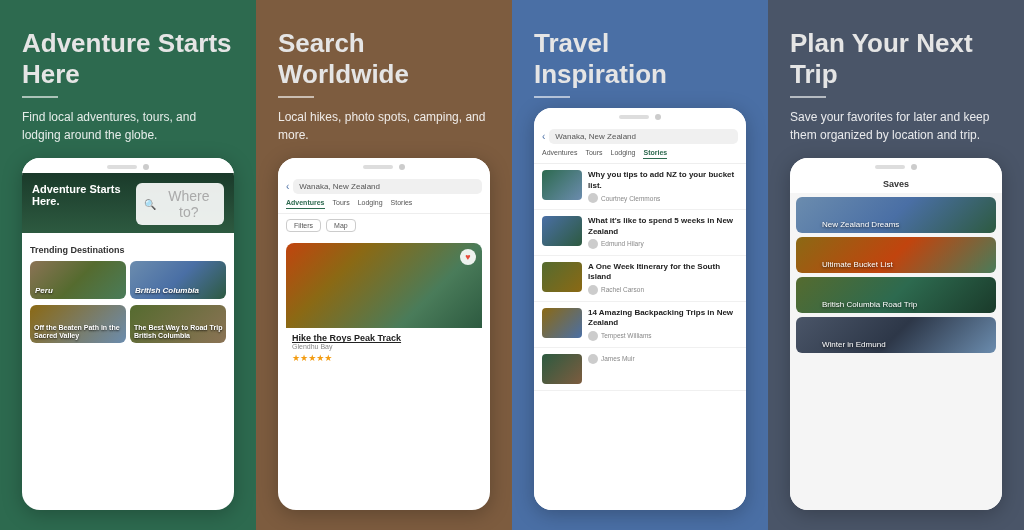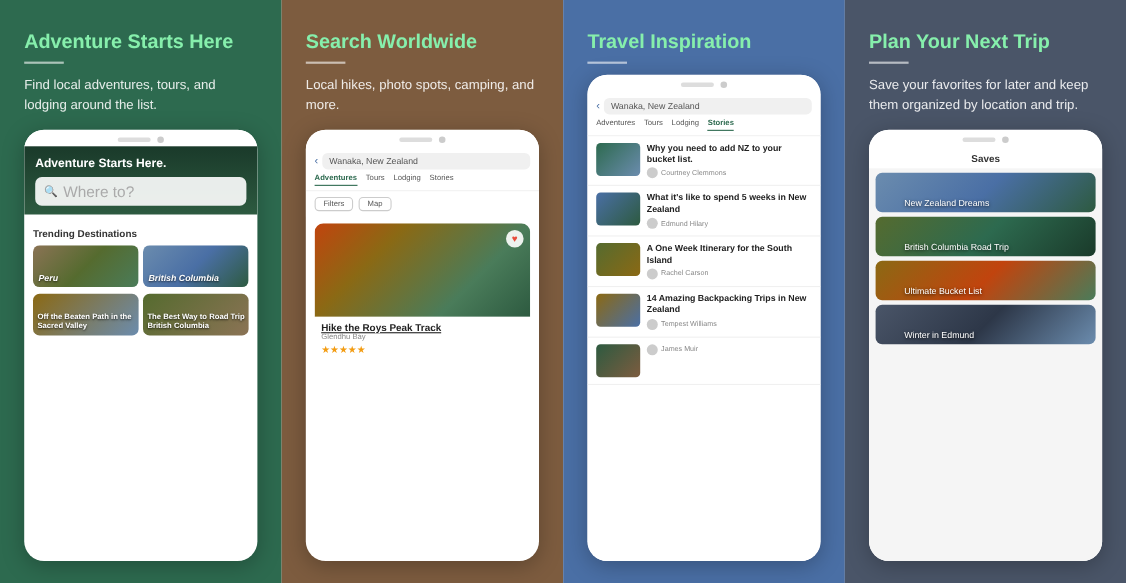--- a/index.html
+++ b/index.html
@@ -26,22 +26,22 @@
       flex-direction: column;
       position: relative;
       overflow: hidden;
     }
     .panel-1 { background: #2d6a4f; }
     .panel-2 { background: #7d5c3f; }
     .panel-3 { background: #4a6fa5; }
     .panel-4 { background: #4a5568; }
 
     .panel-title {
-      color: #86efac;
-      font-size: 18px;
+      color: #e5e5e5;
+      font-size: 26px;
       font-weight: 700;
       line-height: 1.2;
       margin-bottom: 6px;
     }
     .panel-divider {
       width: 36px;
       height: 2px;
       background: rgba(255,255,255,0.6);
       margin-bottom: 10px;
     }
@@ -82,21 +82,21 @@
       height: 6px;
       background: #ccc;
       border-radius: 50%;
     }
 
     
     .p1-hero {
       background: linear-gradient(to bottom, #1a3a2a, #2d5a40);
       padding: 10px 10px 8px;
       display: flex;
-      flex-direction: column;
+      flex-direction: row;
     }
     .p1-hero-title {
       color: #fff;
       font-size: 11px;
       font-weight: 700;
       margin-bottom: 6px;
     }
     .p1-search {
       background: rgba(255,255,255,0.9);
       border-radius: 6px;
@@ -393,21 +393,21 @@
     }
   </style>
 </head>
 <body>
 
 <div class="app-container">
 
   <div class="panel panel-1">
     <div class="panel-title">Adventure Starts Here</div>
     <div class="panel-divider"></div>
-    <div class="panel-desc">Find local adventures, tours, and lodging around the list.</div>
+    <div class="panel-desc">Find local adventures, tours, and lodging around the globe.</div>
     <div class="phone">
       <div class="phone-notch-bar">
         <div class="phone-notch"></div>
         <div class="phone-camera"></div>
       </div>
       <div class="p1-hero">
         <div class="p1-hero-title">Adventure Starts Here.</div>
         <div class="p1-search">
           <span class="search-icon-sm">🔍</span>
           <span class="p1-search-text">Where to?</span>
@@ -491,21 +491,21 @@
           <div class="p3-tab">Adventures</div>
           <div class="p3-tab">Tours</div>
           <div class="p3-tab">Lodging</div>
           <div class="p3-tab active">Stories</div>
         </div>
       </div>
       <div class="p3-body">
         <div class="story-item">
           <div class="story-thumb thumb-nz1"></div>
           <div class="story-info">
-            <div class="story-title">Why you need to add NZ to your bucket list.</div>
+            <div class="story-title">Why you tips to add NZ to your bucket list.</div>
             <div class="story-author">
               <div class="author-avatar"></div>
               <span class="author-name">Courtney Clemmons</span>
             </div>
           </div>
         </div>
         <div class="story-item">
           <div class="story-thumb thumb-nz2"></div>
           <div class="story-info">
             <div class="story-title">What it's like to spend 5 weeks in New Zealand</div>
@@ -557,26 +557,26 @@
         <div class="phone-notch"></div>
         <div class="phone-camera"></div>
       </div>
       <div class="p4-header">
         <div class="p4-header-title">Saves</div>
       </div>
       <div class="p4-body">
         <div class="save-card save-nz">
           <div class="save-label">New Zealand Dreams</div>
         </div>
+        <div class="save-card save-bucket">
+          <div class="save-label">Ultimate Bucket List</div>
+        </div>
         <div class="save-card save-bc">
           <div class="save-label">British Columbia Road Trip</div>
         </div>
-        <div class="save-card save-bucket">
-          <div class="save-label">Ultimate Bucket List</div>
-        </div>
         <div class="save-card save-norway">
           <div class="save-label">Winter in Edmund</div>
         </div>
       </div>
     </div>
   </div>
 
 </div>
 
 </body></html>

